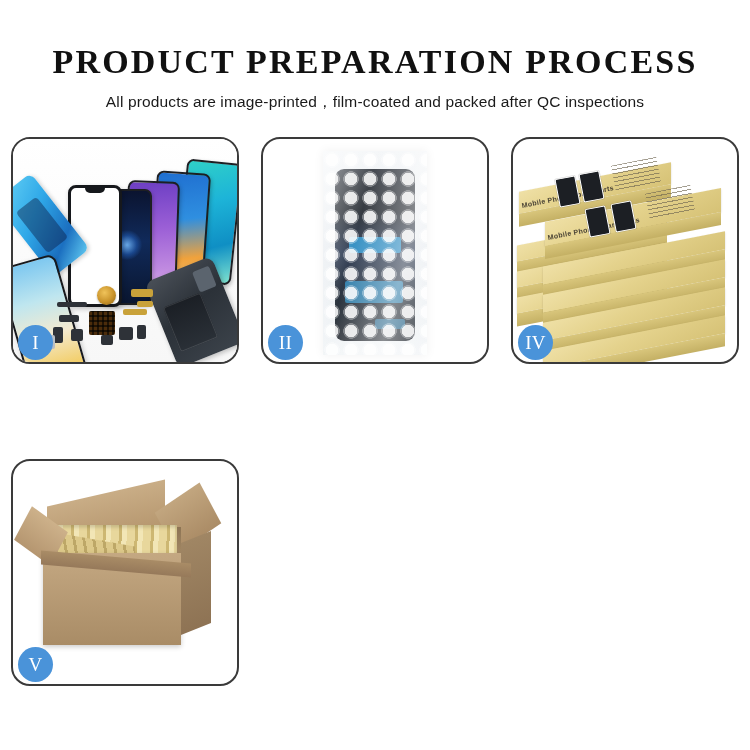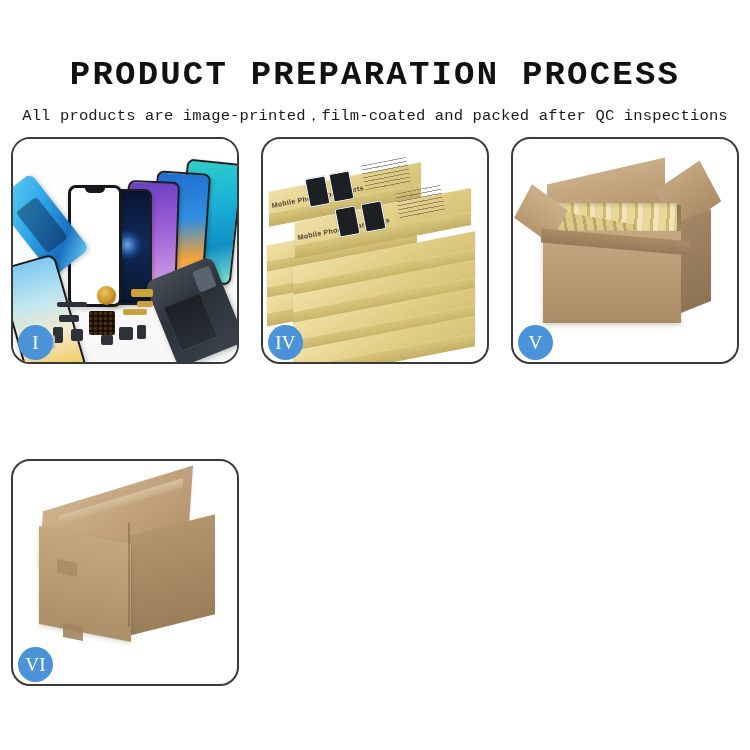--- a/index.html
+++ b/index.html
@@ -12,33 +12,33 @@
   #page {
     position: relative;
     width: 750px; height: 750px;
     background: #ffffff;
   }
 
   
   .header { position: absolute; top: 0; left: 0; width: 750px; }
   .title {
     text-align: center;
-    font-family: Liberation Mono, monospace;
+    font-family: Liberation Serif, serif;
     font-size: 34px;
     font-weight: 700;
     letter-spacing: 2.2px;
     color: #111111;
     margin: 0;
-    padding-top: 54px;
+    padding-top: 41px;
     line-height: 42px;
     white-space: nowrap;
   }
   .subtitle {
     text-align: center;
-    font-family: Liberation Mono, monospace;
+    font-family: Liberation Sans, sans-serif;
     font-size: 15.5px;
     font-weight: 400;
     color: #1a1a1a;
     margin: 0;
     padding-top: 9px;
     letter-spacing: .15px;
     white-space: nowrap;
   }
 
   
@@ -406,20 +406,34 @@
           <div class="comp" style="left:58px; top:190px; width:12px; height:12px;"></div>
           <div class="comp" style="left:106px; top:188px; width:14px; height:13px;"></div>
           <div class="comp" style="left:124px; top:186px; width:9px; height:14px;"></div>
           <div class="comp flex" style="left:110px; top:170px; width:24px; height:6px;"></div>
           <div class="comp" style="left:88px; top:196px; width:12px; height:10px;"></div>
         </div>
       </div>
       <div class="badge">I</div>
     </div>
 
+    <div class="panel p2">
+      <div class="panel-inner">
+        <div class="bag">
+          <div class="item">
+            <div class="blue1"></div>
+            <div class="blue2"></div>
+            <div class="blue3"></div>
+          </div>
+        </div>
+        <div class="bubbles"></div>
+        <div class="sheen"></div>
+      </div>
+      <div class="badge">II</div>
+    </div>
 
 
     <div class="panel p4">
       <div class="panel-inner">
         <div class="stack">
 
           <div class="kbox" style="left:2px; top:82px; width:150px; height:16px;">
               <div class="top"></div>
               <div class="side"></div>
             </div>
@@ -479,27 +493,15 @@
         <div class="goods"></div>
         <div class="goods2"></div>
         <div class="flapleft"></div>
         <div class="cartonbody"></div>
         <div class="cartonside"></div>
         <div class="flapfront"></div>
       </div>
       <div class="badge">V</div>
     </div>
 
-    <div class="panel p6">
-      <div class="panel-inner">
-        <div class="topface"></div>
-        <div class="tape"></div>
-        <div class="rightface"></div>
-        <div class="frontface"></div>
-        <div class="edge"></div>
-        <div class="tab1"></div>
-        <div class="tab2"></div>
-      </div>
-      <div class="badge">VI</div>
-    </div>
 
   </div>
 </div>
 
 </body></html>

